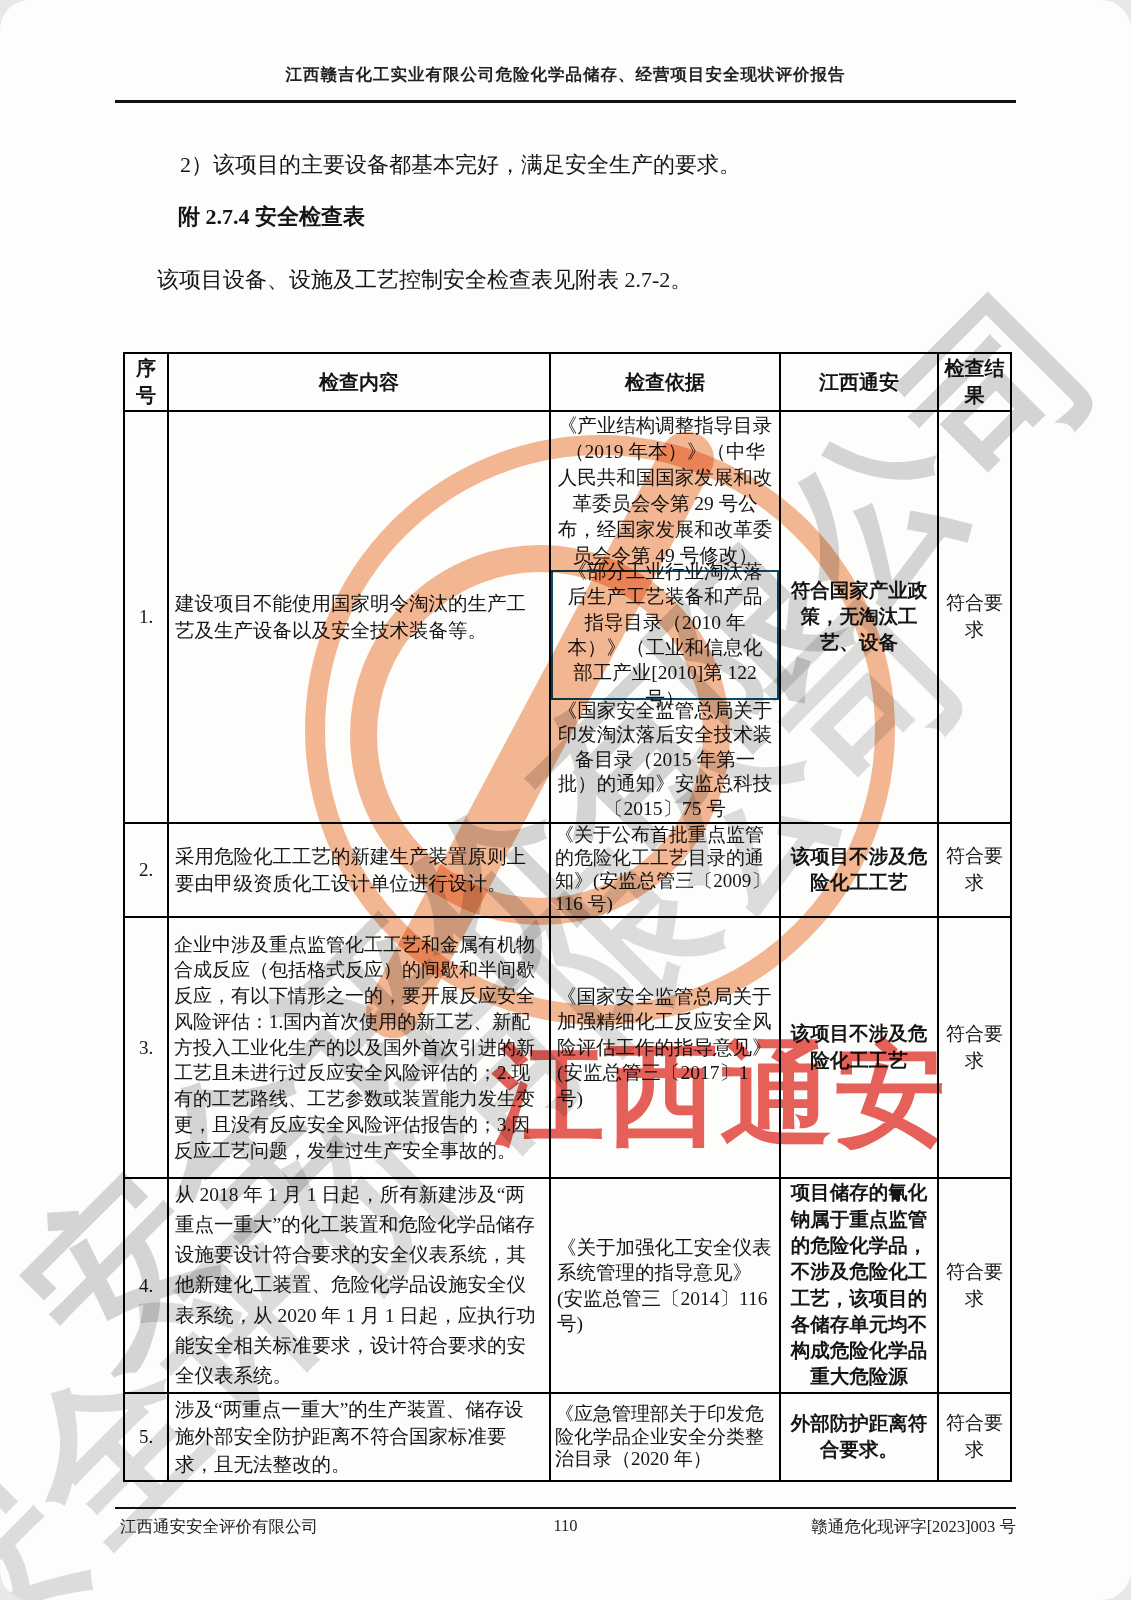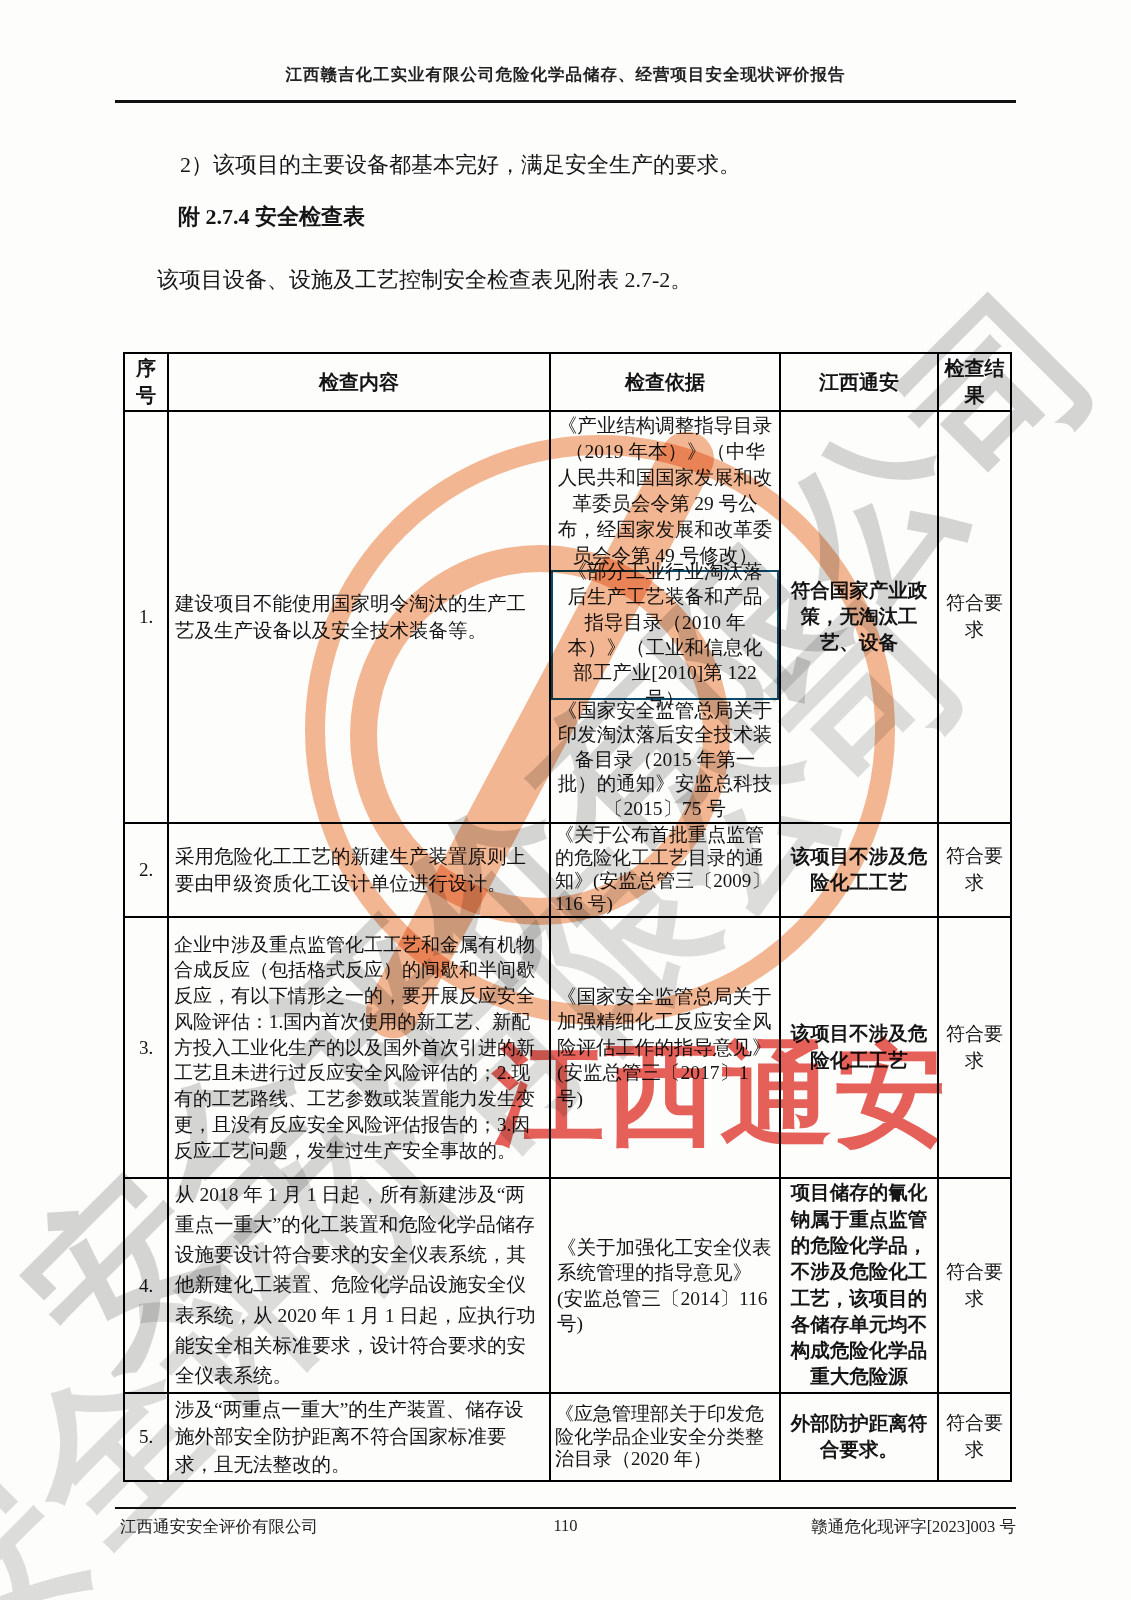--- a/index.html
+++ b/index.html
@@ -1,19 +1,19 @@
 <!DOCTYPE html>
 <html><head>
 <meta charset="utf-8">
 <style>
   html,body{margin:0;padding:0;background:#e8e8e8;}
   .page{
     position:relative;width:1131px;height:1600px;margin:0 auto;
     background:#fdfdfc;overflow:hidden;
-    font-family:"Liberation Serif","DejaVu Serif",serif;color:#151515;
+    font-family:"Liberation Serif","DejaVu Serif",serif;color:#151515;border-radius:30px;
   }
   
   .doc-header{position:absolute;top:64px;left:0;width:100%;text-align:center;
     font-size:16.5px;font-weight:bold;letter-spacing:1px;color:#222;}
   .header-rule{position:absolute;top:100px;left:115px;width:901px;height:3px;background:#111;}
   
   .p1{position:absolute;left:180px;top:150px;font-size:22px;margin:0;}
   .sec-head{position:absolute;left:178px;top:202px;font-size:22px;font-weight:bold;margin:0;}
   .p2{position:absolute;left:148px;top:256px;font-size:22px;margin:9px;}
   .tbl-title{position:absolute;left:0;top:303px;width:100%;text-align:center;

